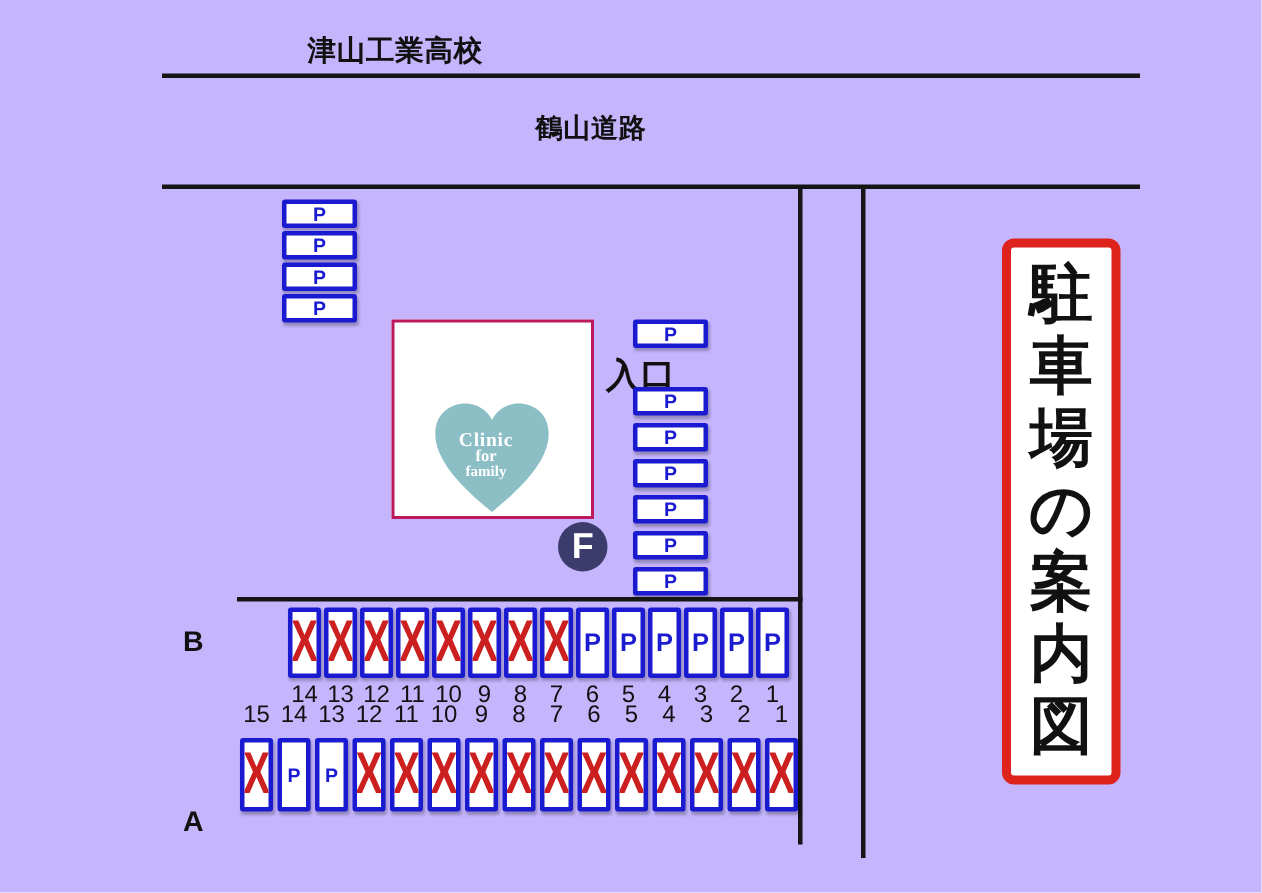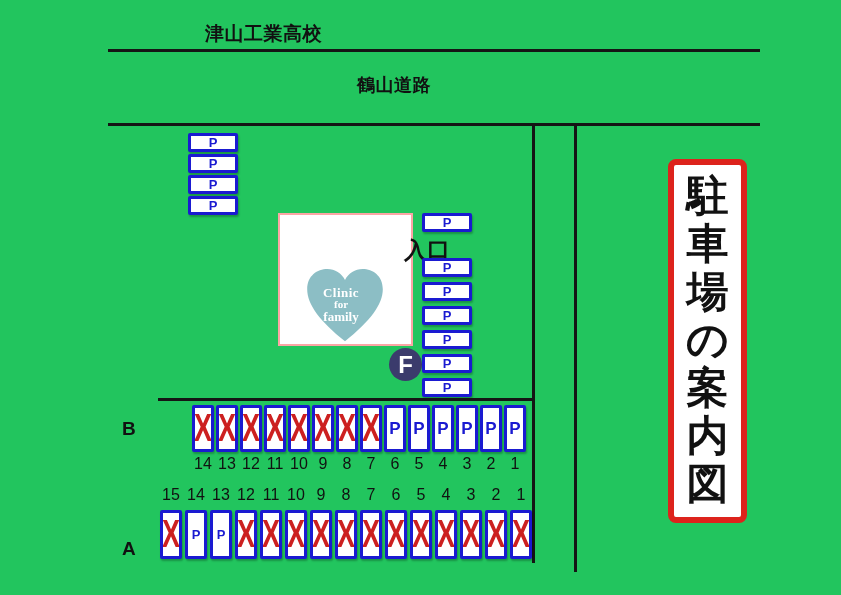--- a/index.html
+++ b/index.html
@@ -1,17 +1,17 @@
 <!DOCTYPE html>
 <html><head>
 <meta charset="utf-8">
 <style>
   html,body{margin:0;padding:0;background:#fff;}
   #canvas{
-    position:relative;width:841px;height:595px;background:#22c55e;overflow:hidden;
+    position:relative;width:841px;height:595px;background:#c4b5fd;overflow:hidden;
     font-family:"Liberation Sans",sans-serif;color:#111;
   }
   .abs{position:absolute;}
   .hline{position:absolute;height:3px;background:#151515;}
   .vline{position:absolute;width:3px;background:#151515;}
   .jp{font-weight:bold;color:#111;white-space:nowrap;}
 
   
   .pcol{position:absolute;display:flex;flex-direction:column;}
   .pcol-left{gap:2px;}
@@ -19,42 +19,42 @@
   .pbox{
     box-sizing:border-box;width:50px;height:19px;background:#fff;
     border:3px solid #1a1ad1;border-radius:2px;
     display:flex;align-items:center;justify-content:center;
     box-shadow:1px 2px 2px rgba(0,0,0,0.25);
   }
   .pletter{color:#1a1ad1;font-weight:bold;font-size:13px;line-height:1;}
 
   
   .building{
-    position:absolute;left:278px;top:213px;width:135px;height:133px;
-    box-sizing:border-box;border:2px solid #fca5a5;background:#fff;
+    position:absolute;left:261px;top:213px;width:135px;height:133px;
+    box-sizing:border-box;border:2px solid #be185d;background:#fff;
   }
   .heart-wrap{position:absolute;left:23px;top:47px;width:84px;height:88px;}
   .heart-wrap svg{position:absolute;left:0;top:0;}
   .clinic-line{
     position:absolute;left:0;width:76px;text-align:center;color:#fff;
     font-family:"Liberation Serif",serif;font-weight:bold;line-height:1;
   }
   .cl-1{top:24px;font-size:13px;letter-spacing:.5px;}
   .cl-2{top:37px;font-size:11px;}
-  .cl-3{top:48px;font-size:13px;}
+  .cl-3{top:48px;font-size:10px;}
   .fcircle{
     position:absolute;left:86px;top:86px;width:33px;height:33px;border-radius:50%;
     background:#3b3b6c;color:#fff;display:flex;align-items:center;justify-content:center;
     font-weight:bold;font-size:24px;line-height:1;
   }
 
   
   .stalls{position:absolute;display:flex;}
   .row-b{left:192px;top:405px;gap:2px;}
-  .row-a{left:160px;top:486px;gap:3px;}
+  .row-a{left:160px;top:468px;gap:3px;}
   .stall{display:flex;flex-direction:column;align-items:center;width:22px;}
   .stall-box{
     box-sizing:border-box;width:22px;background:#fff;border:3px solid #1a1ad1;border-radius:2px;
     display:flex;align-items:center;justify-content:center;
     box-shadow:1px 2px 2px rgba(0,0,0,0.25);overflow:hidden;
   }
   .row-b .stall-box{height:47px;}
   .row-a .stall-box{height:49px;}
   .stall-num{font-size:16px;font-weight:400;color:#111;line-height:18px;}
   .row-b .stall-num{margin-top:3px;}

